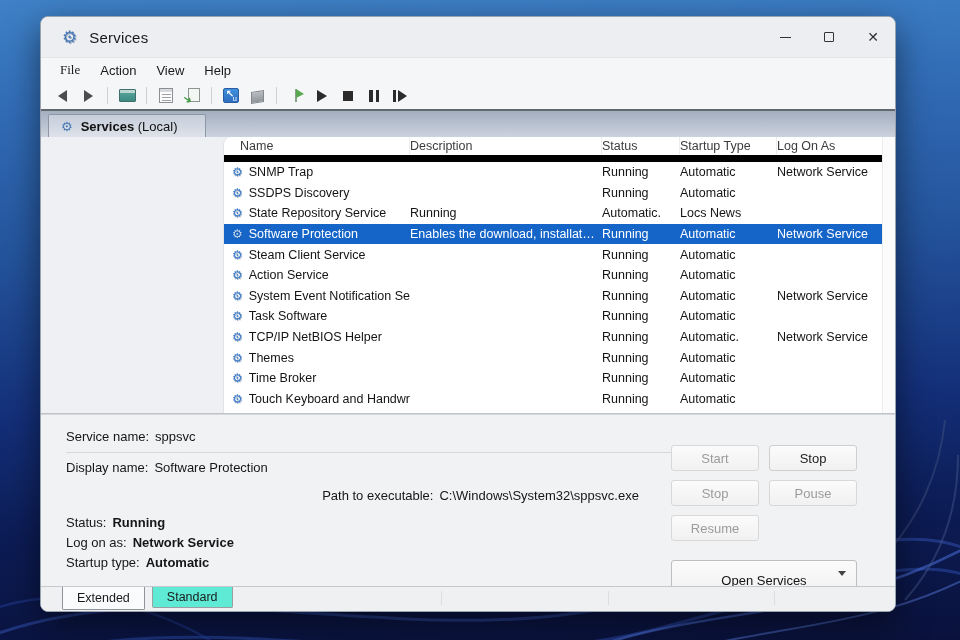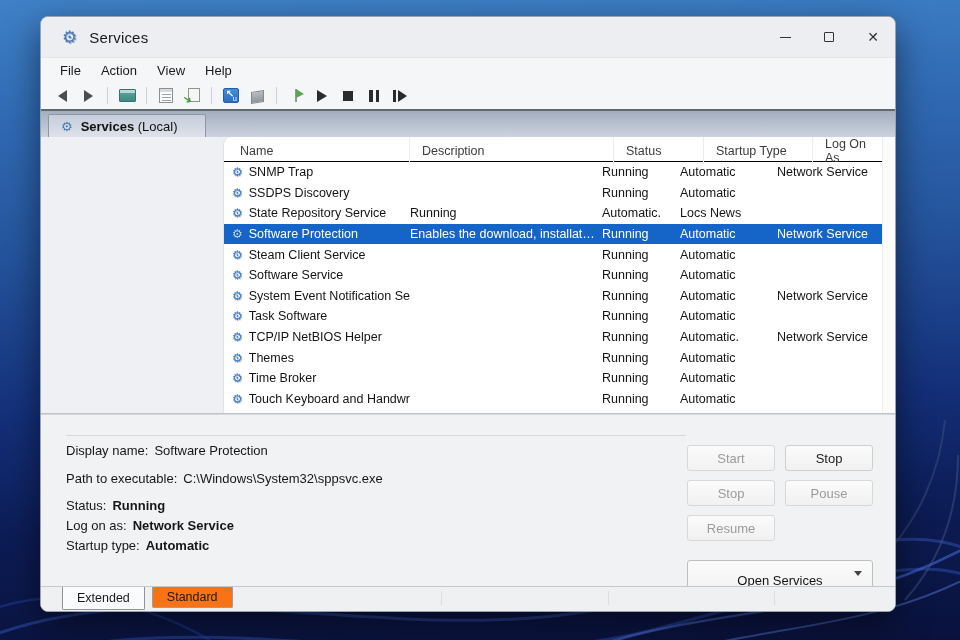--- a/index.html
+++ b/index.html
@@ -27,21 +27,21 @@
   .win-controls { margin-left:auto; display:flex; align-items:center; height:100%; }
   .win-btn { width:44px; height:100%; display:flex; align-items:center; justify-content:center; color:#333; }
   .glyph-min { width:11px; height:1px; background:#333; display:block; }
   .glyph-max { width:10px; height:10px; border:1.2px solid #333; display:block; border-radius:1px; }
   .glyph-close { font-size:14px; line-height:1; }
 
   
   .menubar { height:25px; background:#f5f6f8; display:flex; align-items:center; padding-left:10px;
      border-top:1px solid #e3e5e8; flex:0 0 auto; }
   .menu-item { font-size:13px; color:#1a1a1a; padding:3px 10px; }
-  .menu-item:first-child { padding-left:9px; }
+  .menu-item:first-child { padding-left:9px;font-family:Liberation Serif, serif; }
 
   
   .toolbar { height:27px; background:#f5f6f8; display:flex; align-items:center; padding-left:10px; gap:4px; flex:0 0 auto; }
   .tb-sep { width:1px; height:17px; background:#cdd0d4; margin:0 4px; }
   .tb-btn { width:22px; height:21px; display:flex; align-items:center; justify-content:center; }
   .arrow { width:0; height:0; border-style:solid; }
   .arrow-left { border-width:6px 9px 6px 0; border-color:transparent #4d4d4d transparent transparent; }
   .arrow-right{ border-width:6px 0 6px 9px; border-color:transparent transparent transparent #4d4d4d; }
   .ic-panel { width:17px; height:13px; background:linear-gradient(#5aa7a0,#3c8a82); border:1px solid #3f6f6a; border-radius:1px;
      box-shadow:inset 0 3px 0 #bcd6d3; }
@@ -78,61 +78,61 @@
   .console-tab .lbl b { font-weight:bold; }
 
   
   .content { flex:0 0 276px; display:flex; background:#eef0f3; overflow:hidden; }
   .left-pane { width:182px; flex:0 0 182px; }
   .list-panel { flex:1; background:#fff; border-radius:8px 0 0 0; border-left:1px solid #dfe2e6; display:flex; overflow:hidden; }
   .list-main { flex:1; display:flex; flex-direction:column; overflow:hidden; }
   .scroll-track { width:13px; flex:0 0 13px; background:#fbfbfc; border-left:1px solid #ececee; }
 
   .grid-row { display:grid; grid-template-columns:186px 192px 78px 97px 1fr; align-items:center; }
-  .thead { height:25px; border-bottom:1px solid #000000; flex:0 0 auto;gap:12px; }
+  .thead { height:25px; border-bottom:7px solid #000000; flex:0 0 auto; }
   .th { font-size:12.5px; color:#3c3c3c; height:100%; display:flex; align-items:center; border-right:1px solid #ededed; }
   .th:last-child { border-right:none; }
   .th.c0 { padding-left:16px; }
   .tbody { flex:1; overflow:hidden; }
   .row { height:20.6px; font-size:12.5px; color:#141414; cursor:default; }
   .cell { white-space:nowrap; overflow:hidden; text-overflow:ellipsis; padding-right:6px; }
   .cell.c0 { display:flex; align-items:center; gap:6px; padding-left:8px; }
   .svc-gear { font-size:12px; color:#3f7ec9; line-height:1; text-shadow:0.5px 0.5px 0 rgba(20,60,120,.4); flex:0 0 auto; }
   .row.selected { background:#1565c8; color:#fff; }
   .row.selected .svc-gear { color:#bcd6f2; }
 
   
   .divider { height:2px; background:#d6d8db; border-top:1px solid #bfc2c6; flex:0 0 auto; }
   .details { flex:1; background:#f1f2f4; position:relative; padding:13px 0 0 25px; font-size:13px; color:#161616; }
   .d-line { line-height:17px; white-space:nowrap; }
   .d-line .val-bold { font-weight:bold; }
   .d-sep { width:620px; height:1px; background:#d8d8d8; margin:7px 0 6px 0; }
   .mt-desc { margin-top:10px; max-width:640px; }
-  .mt-path { margin-top:11px; }
+  .mt-path { margin-top:11px;text-align:center; }
   .mt-status { margin-top:10px; }
   .mt-tight { margin-top:3px; }
   .gap-sm { display:inline-block; width:6px; }
 
-  .btn-area { position:absolute; right:22px; top:30px; width:186px; }
+  .btn-area { position:absolute; right:38px; top:30px; width:186px; }
   .btn-grid { display:grid; grid-template-columns:88px 88px; gap:9px 10px; }
   .btn { height:26px; background:linear-gradient(#fbfbfb,#f1f1f1); border:1px solid #cfcfcf; border-radius:3px;
      font-size:13px; display:flex; align-items:center; justify-content:center; font-family:inherit; color:#1c1c1c; }
   .btn.disabled { color:#9b9b9b; border-color:#d8d8d8; }
   .btn.u-first::first-letter { text-decoration:underline; }
   .btn-open { margin-top:19px; width:186px; height:41px; background:linear-gradient(#fbfbfb,#efefef);
      border:1px solid #bfbfbf; border-radius:3px; font-size:13px; color:#141414;
      display:flex; align-items:center; justify-content:center; position:relative; }
   .btn-open .caret { position:absolute; right:10px; top:10px; width:0; height:0;
      border-left:4.5px solid transparent; border-right:4.5px solid transparent; border-top:5.5px solid #444; }
 
   
   .tabbar { flex:0 0 25px; background:#eef0f2; border-top:1px solid #c6c9cc; display:flex; align-items:flex-start;
      padding-left:21px; position:relative; }
   .tab { height:21px; padding:0 14px; font-size:12.5px; display:flex; align-items:center;
-     border:1px solid #9b9fa4; border-top:none; background:#f97316; color:#1a1a1a; border-radius:0 0 2px 2px; margin-right:7px; }
+     border:1px solid #9b9fa4; border-top:none; background:#5eead4; color:#1a1a1a; border-radius:0 0 2px 2px; margin-right:7px; }
   .tab.active { background:#fafbfc; height:23px; border-color:#8f939a; }
   .tabbar .notch { position:absolute; top:4px; width:1px; height:14px; background:#dcdee1; }
 </style>
 </head>
 <body>
 
 <svg class="waves" viewBox="0 0 960 640" xmlns="http://www.w3.org/2000/svg">
   <path d="M -20 640 C 180 560, 420 660, 640 600 S 920 520, 990 560" fill="none" stroke="#3a5cc2" stroke-width="3" opacity="0.45"></path>
   <path d="M -20 670 C 200 590, 430 690, 660 628 S 930 552, 1000 590" fill="none" stroke="#2e4eb0" stroke-width="3" opacity="0.5"></path>
   <path d="M 560 660 C 700 600, 820 630, 980 540" fill="none" stroke="#4a6fd8" stroke-width="2.5" opacity="0.55"></path>
@@ -282,21 +282,21 @@
                 <span>Steam Client Service</span>
               </span>
               <span class="cell"></span>
               <span class="cell">Running</span>
               <span class="cell">Automatic</span>
               <span class="cell"></span>
             </div>
             <div class="grid-row row">
               <span class="cell c0">
                 <span class="svc-gear">⚙</span>
-                <span>Software Service</span>
+                <span>Action Service</span>
               </span>
               <span class="cell"></span>
               <span class="cell">Running</span>
               <span class="cell">Automatic</span>
               <span class="cell"></span>
             </div>
             <div class="grid-row row">
               <span class="cell c0">
                 <span class="svc-gear">⚙</span>
                 <span>System Event Notification Service</span>
@@ -358,20 +358,23 @@
             </div>
           </div>
       </div>
       <div class="scroll-track"></div>
     </div>
   </div>
 
   <div class="divider"></div>
 
   <div class="details">
+    <div class="d-line">
+      <span>Service name:</span><span class="gap-sm"></span><span>sppsvc</span>
+    </div>
     <div class="d-sep"></div>
     <div class="d-line">
       <span>Display name:</span><span class="gap-sm"></span><span>Software Protection</span>
     </div>
     <div class="d-line mt-path">
       <span>Path to executable:</span><span class="gap-sm"></span><span>C:\Windows\System32\sppsvc.exe</span>
     </div>
     <div class="d-line mt-status">
       <span>Status:</span><span class="gap-sm"></span><span class="val-bold">Running</span>
     </div>

